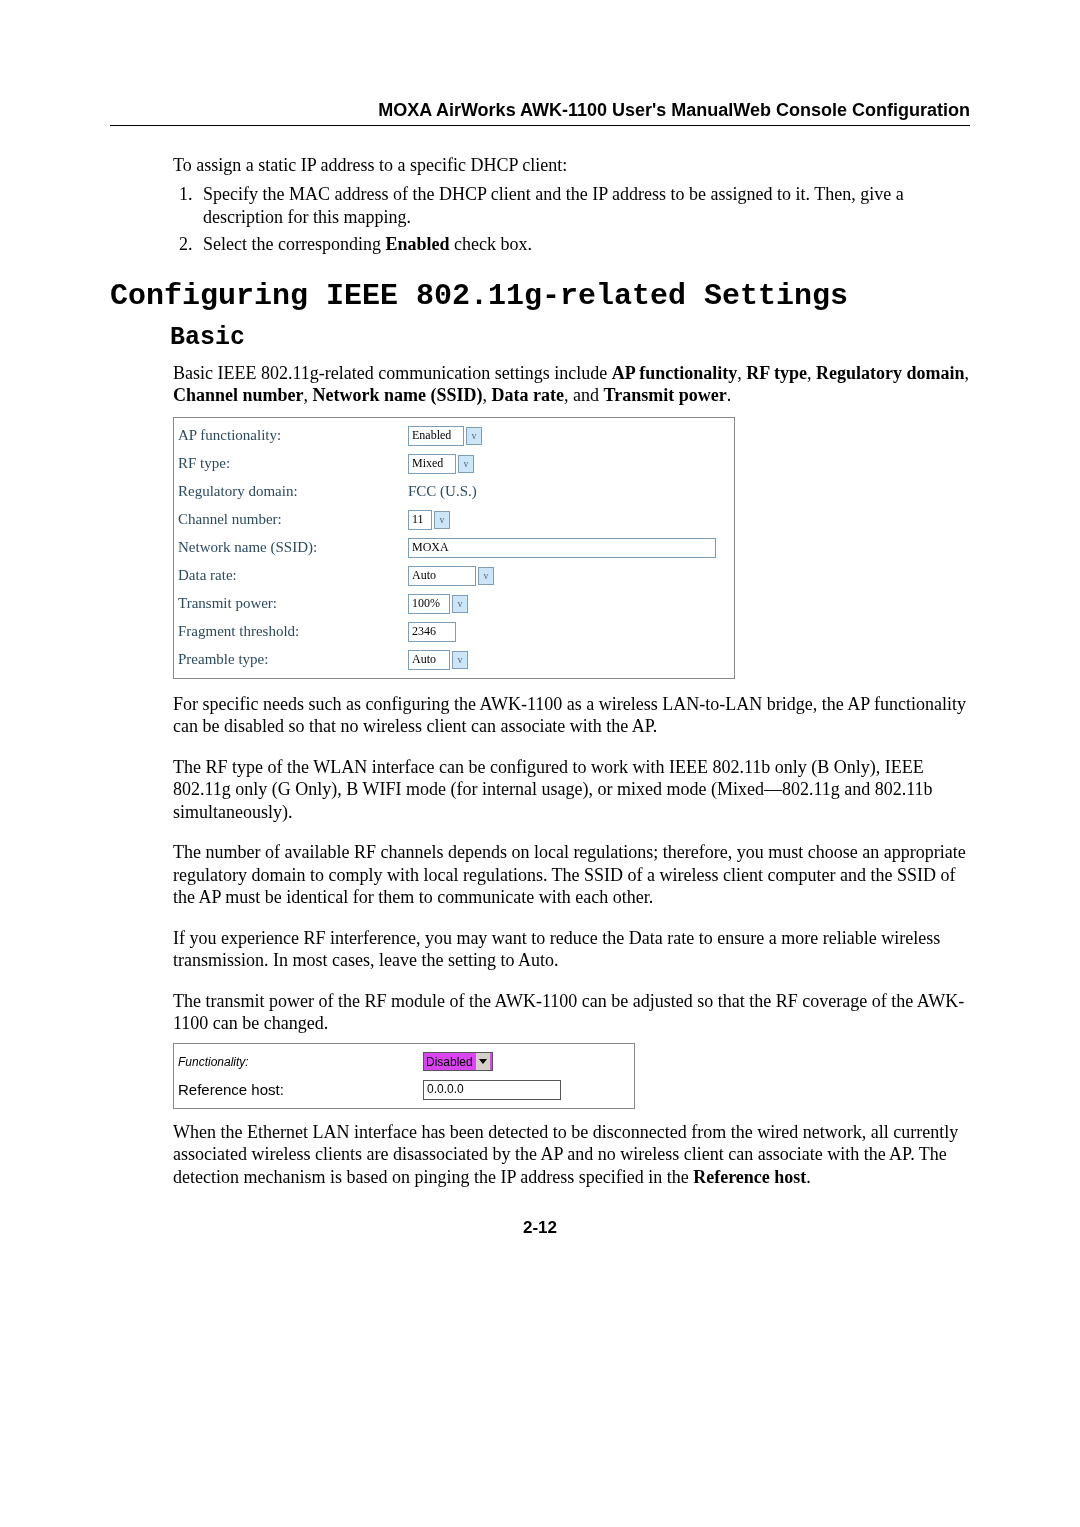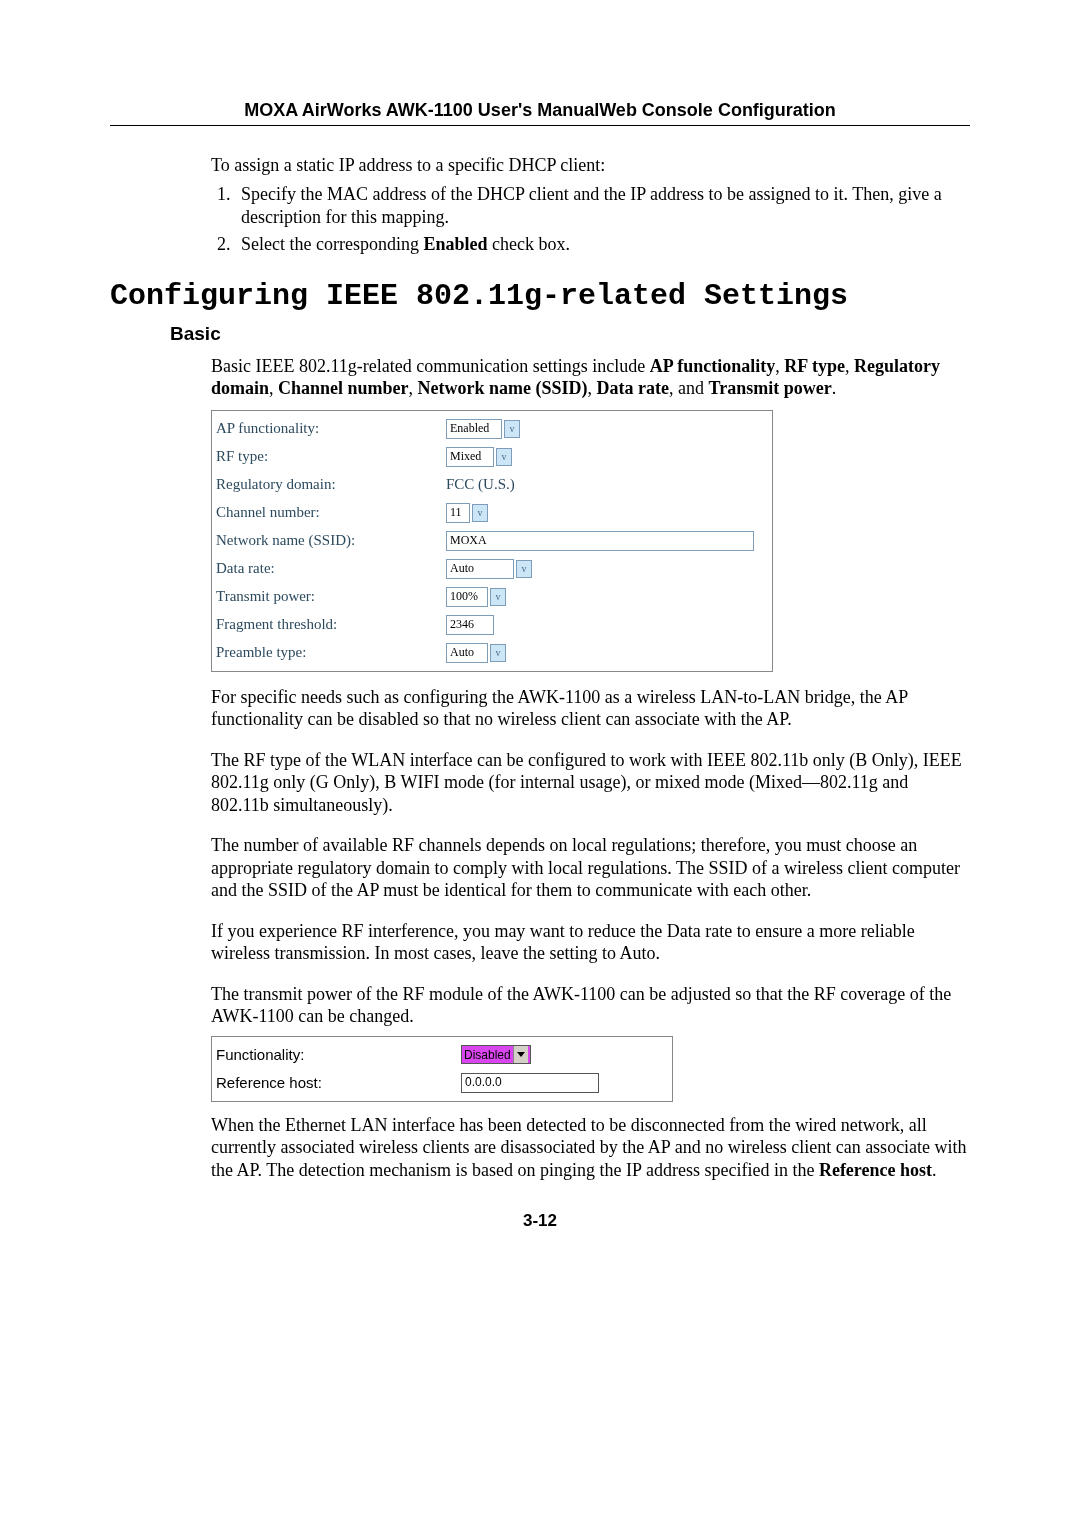--- a/index.html
+++ b/index.html
@@ -8,30 +8,30 @@
     background: #fff;
     font-family: "Times New Roman", Times, serif;
     color: #000;
     width: 1080px;
   }
   .page {
     padding: 100px 110px 60px 110px;
   }
   .header-row {
     display: flex;
-    justify-content: center;
+    justify-content: flex-end;
     font-family: Arial, Helvetica, sans-serif;
     font-weight: bold;
     font-size: 18px;
     border-bottom: 1.5px solid #000;
     padding-bottom: 4px;
     margin-bottom: 28px;
   }
   .body-indent {
-    margin-left: 101px;
+    margin-left: 63px;
     margin-right: 0;
   }
   .p {
     font-size: 18px;
     line-height: 1.25;
     margin: 0 0 6px 0;
   }
   ol.num {
     margin: 4px 0 8px 0;
     padding-left: 24px;
@@ -48,23 +48,23 @@
     font-size: 30px;
     margin: 22px 0 10px 0;
   }
   h2 {
     font-family: Arial, Helvetica, sans-serif;
     font-weight: normal;
     font-size: 25px;
     margin: 4px 0 10px 0;
   }
   h3 {
-    font-family: Liberation Sans, sans-serif;
+    font-family: Liberation Mono, monospace;
     font-weight: bold;
-    font-size: 19px;
+    font-size: 25px;
     margin: 0 0 10px 60px;
   }
   .img-table {
     border: 1px solid #888;
     width: 560px;
     margin: 10px 0 14px 0;
     font-family: Liberation Serif, serif;
     font-size: 15px;
     padding: 4px 0;
   }
@@ -275,21 +275,21 @@
     <div class="gap"></div>
     <p class="p">If you experience RF interference, you may want to reduce the Data rate to ensure a more reliable wireless transmission. In most cases, leave the setting to Auto.</p>
     <div class="gap"></div>
     <p class="p">The transmit power of the RF module of the AWK-1100 can be adjusted so that the RF coverage of the AWK-1100 can be changed.</p>
   </div>
 
 
   <div class="body-indent">
     <div class="img-table-2">
       <div class="img-row">
-        <div class="img-label-black" style="width:245px;font-size:15px;">Functionality:</div>
+        <div class="img-label-black" style="width:245px;font-size:12px;font-style:italic;">Functionality:</div>
         <div class="img-val">
           <span class="select-old">
               <span>Disabled</span>
               <span class="select-old-arrow">
                 <span class="tri-down"></span>
               </span>
             </span>
         </div>
       </div>
       <div class="img-row">
@@ -298,14 +298,14 @@
           <span class="text-input" style="width:130px;border:1px solid #555;">0.0.0.0</span>
         </div>
       </div>
     </div>
 
     <p class="p">
       <span>When the Ethernet LAN interface has been detected to be disconnected from the wired network, all currently associated wireless clients are disassociated by the AP and no wireless client can associate with the AP. The detection mechanism is based on pinging the IP address specified in the </span><b>Reference host</b><span>.</span>
     </p>
   </div>
 
-  <div class="page-num">3-12</div>
+  <div class="page-num">2-12</div>
 </div>
 
 </body></html>

